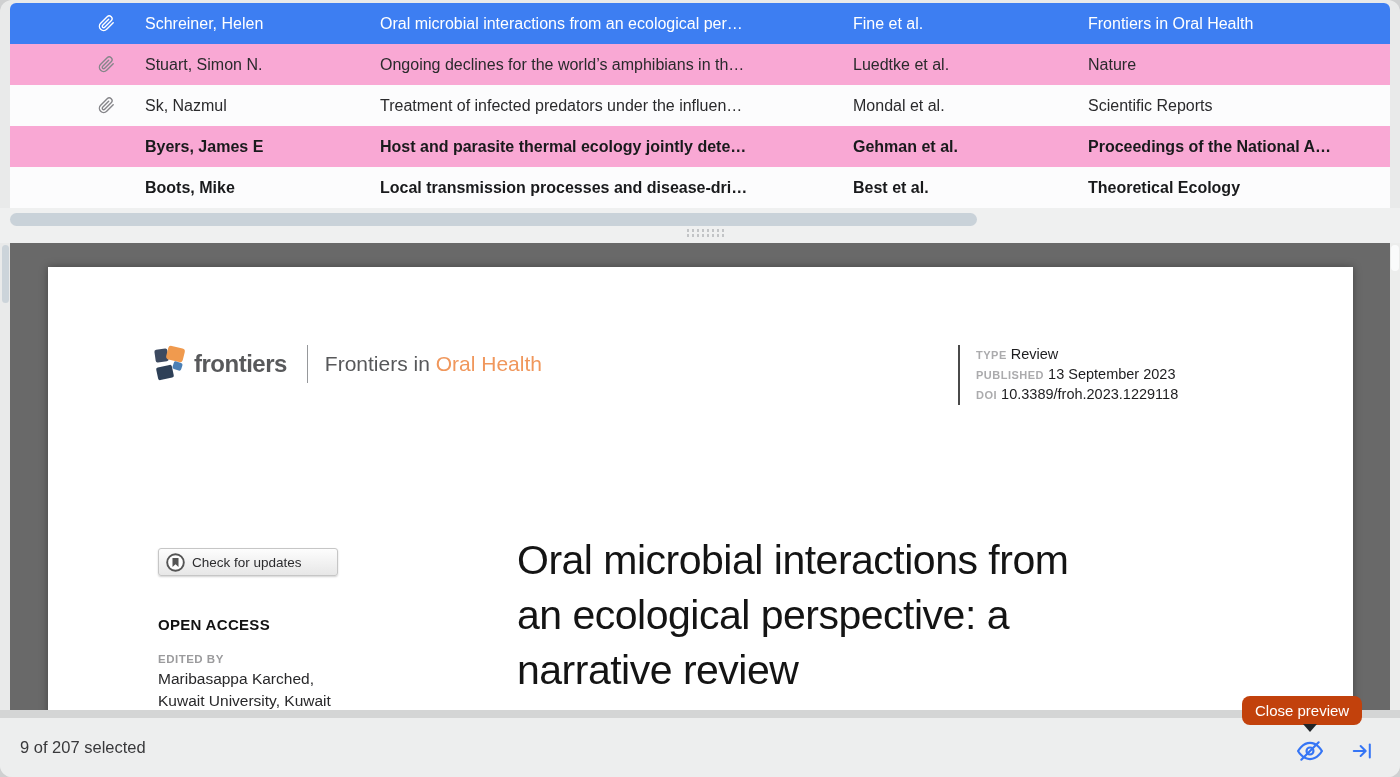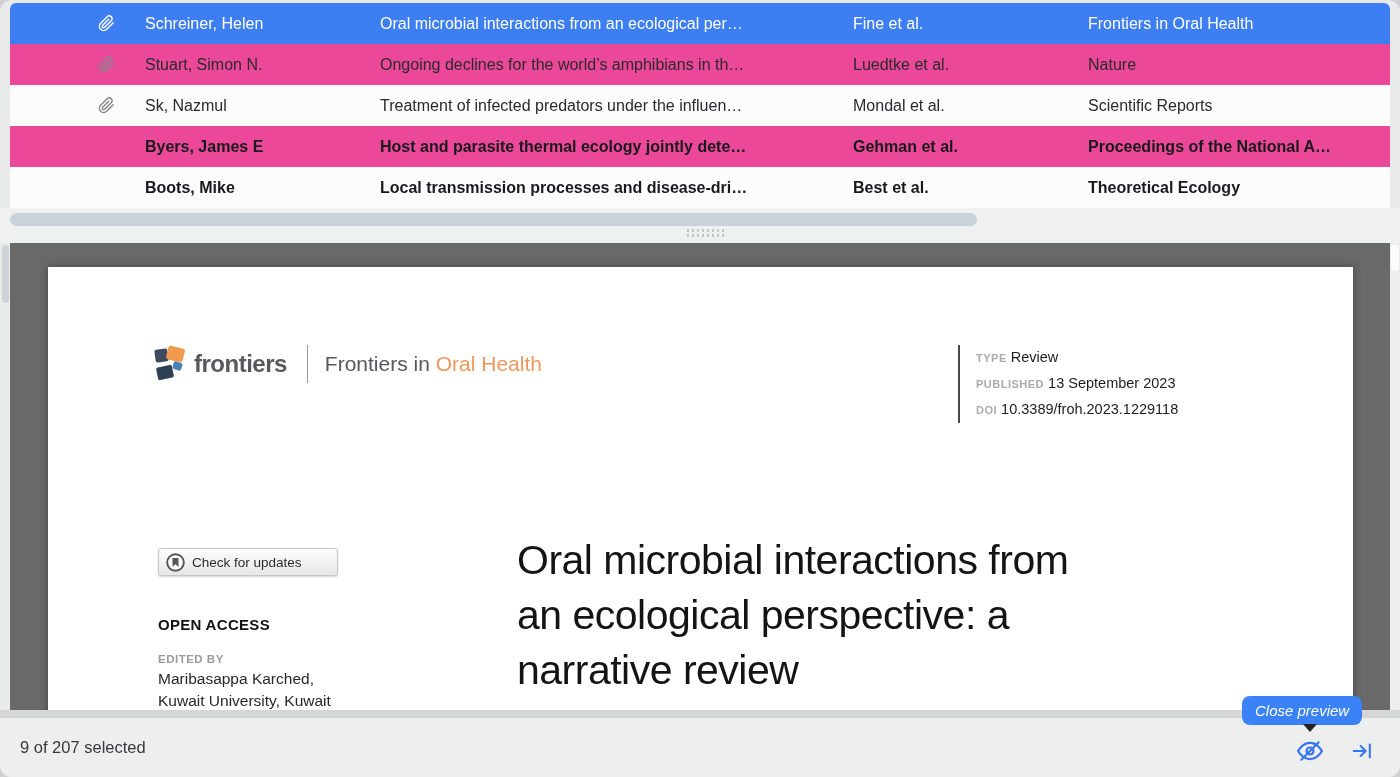--- a/index.html
+++ b/index.html
@@ -2,21 +2,21 @@
 <html><head>
 <meta charset="utf-8">
 <style>
   html,body{margin:0;padding:0;background:#cfd0d1;}
   body{width:1400px;height:777px;position:relative;font-family:"Liberation Sans","DejaVu Sans",sans-serif;-webkit-font-smoothing:antialiased;}
   .window{position:absolute;inset:0;background:#e9eaea;border-radius:12px;overflow:hidden;}
 
   
   .table{position:absolute;left:10px;right:10px;top:3px;height:205px;background:#fcfcfd;border-radius:6px 6px 0 0;overflow:hidden;}
   .row{display:flex;height:41px;line-height:41px;font-size:16px;color:#2a2a2c;background:#fcfcfd;cursor:default;}
-  .row.stripe{background:#ec4899;}
+  .row.stripe{background:#f9a8d4;}
   .row.bold{font-weight:700;color:#191a1c;}
   .row.selected{background:#3d7ef2;color:#ffffff;}
   .cell{white-space:nowrap;overflow:hidden;}
   .c-clip{width:135px;box-sizing:border-box;padding-left:88px;display:flex;align-items:center;flex:none;}
   .c-clip svg{width:17px;height:17px;color:#86868a;}
   .row.selected .c-clip svg{color:#ffffff;}
   .c-author{width:235px;flex:none;}
   .c-title{width:473px;flex:none;}
   .c-etal{width:235px;flex:none;}
   .c-journal{flex:1;}
@@ -36,21 +36,21 @@
   .f-mark .m1{position:absolute;left:1px;top:4px;width:13px;height:13px;background:#3d4a60;border-radius:2px;transform:rotate(-8deg);}
   .f-mark .m2{position:absolute;left:13px;top:2px;width:17px;height:14px;background:#f09a4e;border-radius:3px;transform:rotate(14deg);}
   .f-mark .m3{position:absolute;left:3px;top:21px;width:16px;height:13px;background:#2e4057;border-radius:2px;transform:rotate(-12deg);}
   .f-mark .m4{position:absolute;left:19px;top:17px;width:9px;height:8px;background:#4a7fb5;border-radius:2px;transform:rotate(18deg);}
   .f-word{font-size:24px;font-weight:700;color:#58595b;letter-spacing:-0.5px;margin-left:6px;}
   .f-sep{width:1px;height:38px;background:#96989b;margin:0 17px 0 20px;}
   .f-journal{font-size:21px;color:#57585a;}
   .f-journal .hl{color:#f0975c;}
 
   .meta-block{position:absolute;left:910px;top:78px;border-left:2px solid #4a4a4a;padding-left:16px;}
-  .meta-line{font-size:14.5px;line-height:25px;color:#1d1d1f;font-weight:500;white-space:nowrap;}
+  .meta-line{font-size:14.5px;line-height:19px;color:#1d1d1f;font-weight:500;white-space:nowrap;}
   .meta-line .lab{font-size:11px;color:#ababad;font-weight:600;letter-spacing:0.5px;}
 
   .check-btn{position:absolute;left:110px;top:281px;width:180px;height:28px;border:1px solid #c6c6c6;border-radius:3px;
     background:linear-gradient(#fdfdfd,#e7e7e7);box-shadow:0 1px 2px rgba(0,0,0,0.18);display:flex;align-items:center;padding-left:7px;box-sizing:border-box;}
   .check-btn svg{width:19px;height:19px;flex:none;}
   .check-btn span{font-size:13.5px;color:#2c2c2e;margin-left:7px;}
 
   .open-access{position:absolute;left:110px;top:349px;font-size:15px;font-weight:700;color:#121212;letter-spacing:0.3px;}
   .edited-by{position:absolute;left:110px;top:386px;font-size:11.5px;font-weight:700;color:#9b9b9d;letter-spacing:0.5px;}
   .editor-name{position:absolute;left:110px;top:403px;font-size:15.5px;color:#28282a;}
@@ -66,22 +66,22 @@
   
   .bottom-divider{position:absolute;left:0;right:0;top:710px;height:8px;background:#d4d5d5;}
   .status-bar{position:absolute;left:0;right:0;top:718px;height:59px;background:#edeeee;}
   .status-text{position:absolute;left:20px;top:0;height:59px;line-height:59px;font-size:16.5px;color:#39393b;}
   .icon-btn{position:absolute;top:735px;width:32px;height:32px;display:flex;align-items:center;justify-content:center;color:#3575f5;cursor:pointer;}
   .btn-eye{left:1294px;}
   .btn-expand{left:1346px;}
   .icon-btn svg{width:26px;height:26px;}
   .btn-expand svg{width:22px;height:22px;}
 
-  .tooltip{position:absolute;left:1242px;top:696px;height:29px;background:#3b82f6;color:#fff;border-radius:8px;
-    font-size:15px;line-height:29px;padding:0 13px;white-space:nowrap;font-style:italic;}
+  .tooltip{position:absolute;left:1242px;top:696px;height:29px;background:#c2410c;color:#fff;border-radius:8px;
+    font-size:15px;line-height:29px;padding:0 13px;white-space:nowrap;}
   .tooltip-arrow{position:absolute;left:1303px;top:724px;width:0;height:0;border-left:7px solid transparent;border-right:7px solid transparent;border-top:8px solid #222528;}
 </style>
 </head>
 <body>
 
 <div class="window">
 
   <div class="table">
 
       <div class="row selected">

